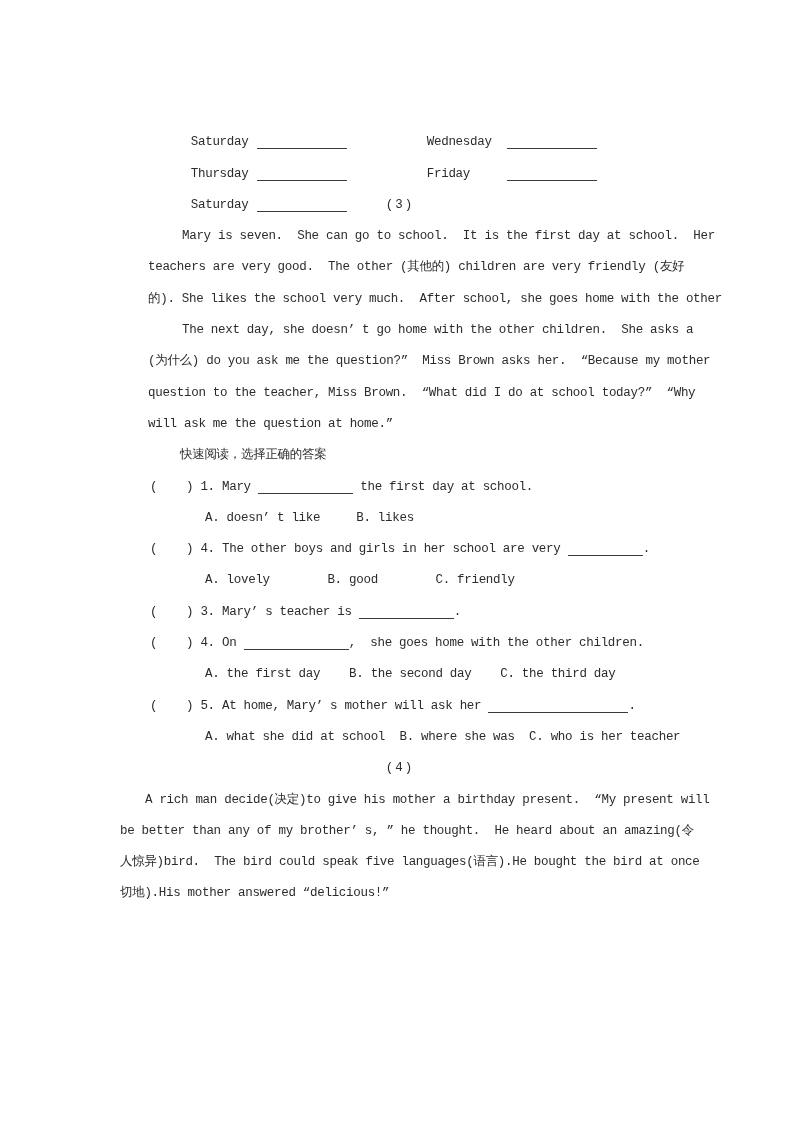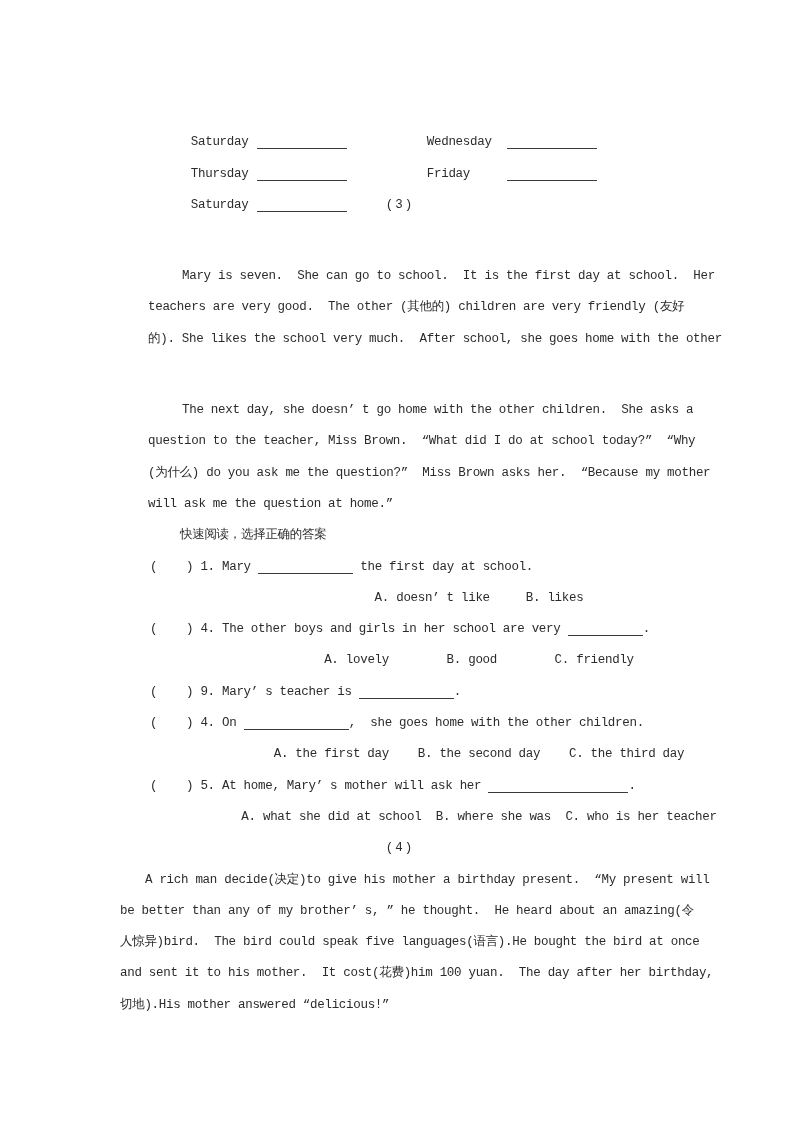--- a/index.html
+++ b/index.html
@@ -22,24 +22,24 @@
     height:31.3px;
     line-height:31.3px;
     white-space:pre;
   }
   .center{
     width:560px;
     text-align:center;
     letter-spacing:2px;
   }
   .s3{padding-left:28px;}          
-  .ind1{padding-left:62px;margin-top:40px;}        
+  .ind1{padding-left:62px;}        
   .instr{padding-left:60px;}
   .qline{padding-left:30px;}
-  .optline{padding-left:85px;text-align:center;}
+  .optline{padding-left:85px;}
   .s4{padding-left:0;}
   .ind4{padding-left:25px;}
   .dayrow{padding-left:42px;}
   .daycol1{display:inline-block;width:236px;}
   .daylabel{display:inline-block;width:66px;}
   .daylabel2{display:inline-block;width:80px;}
   .blank{
     display:inline-block;
     height:1px;
     background:#3a3a3a;
@@ -62,41 +62,40 @@
     <span class="daycol1"><span class="daylabel">Saturday</span><span class="blank w90"></span></span>
   </div>
 
   <div class="line center">(3)</div>
 
   <div class="line s3 ind1">Mary is seven.  She can go to school.  It is the first day at school.  Her</div>
   <div class="line s3">teachers are very good.  The other (其他的) children are very friendly (友好</div>
   <div class="line s3">的). She likes the school very much.  After school, she goes home with the other</div>
 
   <div class="line s3 ind1">The next day, she doesn’ t go home with the other children.  She asks a</div>
+  <div class="line s3">(为什么) do you ask me the question?”  Miss Brown asks her.  “Because my mother</div>
   <div class="line s3">question to the teacher, Miss Brown.  “What did I do at school today?”  “Why</div>
-  <div class="line s3">(为什么) do you ask me the question?”  Miss Brown asks her.  “Because my mother</div>
   <div class="line s3">will ask me the question at home.”</div>
 
   <div class="line instr">快速阅读，选择正确的答案</div>
 
   <div class="line qline"><span>(    ) 1. Mary </span><span class="blank" style="width:95px"></span><span> the first day at school.</span></div>
   <div class="line optline">A. doesn’ t like     B. likes</div>
 
   <div class="line qline"><span>(    ) 4. The other boys and girls in her school are very </span><span class="blank" style="width:75px"></span><span>.</span></div>
   <div class="line optline">A. lovely        B. good        C. friendly</div>
 
-  <div class="line qline"><span>(    ) 9. Mary’ s teacher is </span><span class="blank" style="width:95px"></span><span>.</span></div>
+  <div class="line qline"><span>(    ) 3. Mary’ s teacher is </span><span class="blank" style="width:95px"></span><span>.</span></div>
 
   <div class="line qline"><span>(    ) 4. On </span><span class="blank" style="width:105px"></span><span>,  she goes home with the other children.</span></div>
   <div class="line optline">A. the first day    B. the second day    C. the third day</div>
 
   <div class="line qline"><span>(    ) 5. At home, Mary’ s mother will ask her </span><span class="blank" style="width:140px"></span><span>.</span></div>
   <div class="line optline">A. what she did at school  B. where she was  C. who is her teacher</div>
 
   <div class="line center">(4)</div>
 
   <div class="line s4 ind4">A rich man decide(决定)to give his mother a birthday present.  “My present will</div>
   <div class="line s4">be better than any of my brother’ s, ” he thought.  He heard about an amazing(令</div>
   <div class="line s4">人惊异)bird.  The bird could speak five languages(语言).He bought the bird at once</div>
-  <div class="line s4">and sent it to his mother.  It cost(花费)him 100 yuan.  The day after her birthday,</div>
   <div class="line s4">切地).His mother answered “delicious!”</div>
 
 </div>
 
 </body></html>

